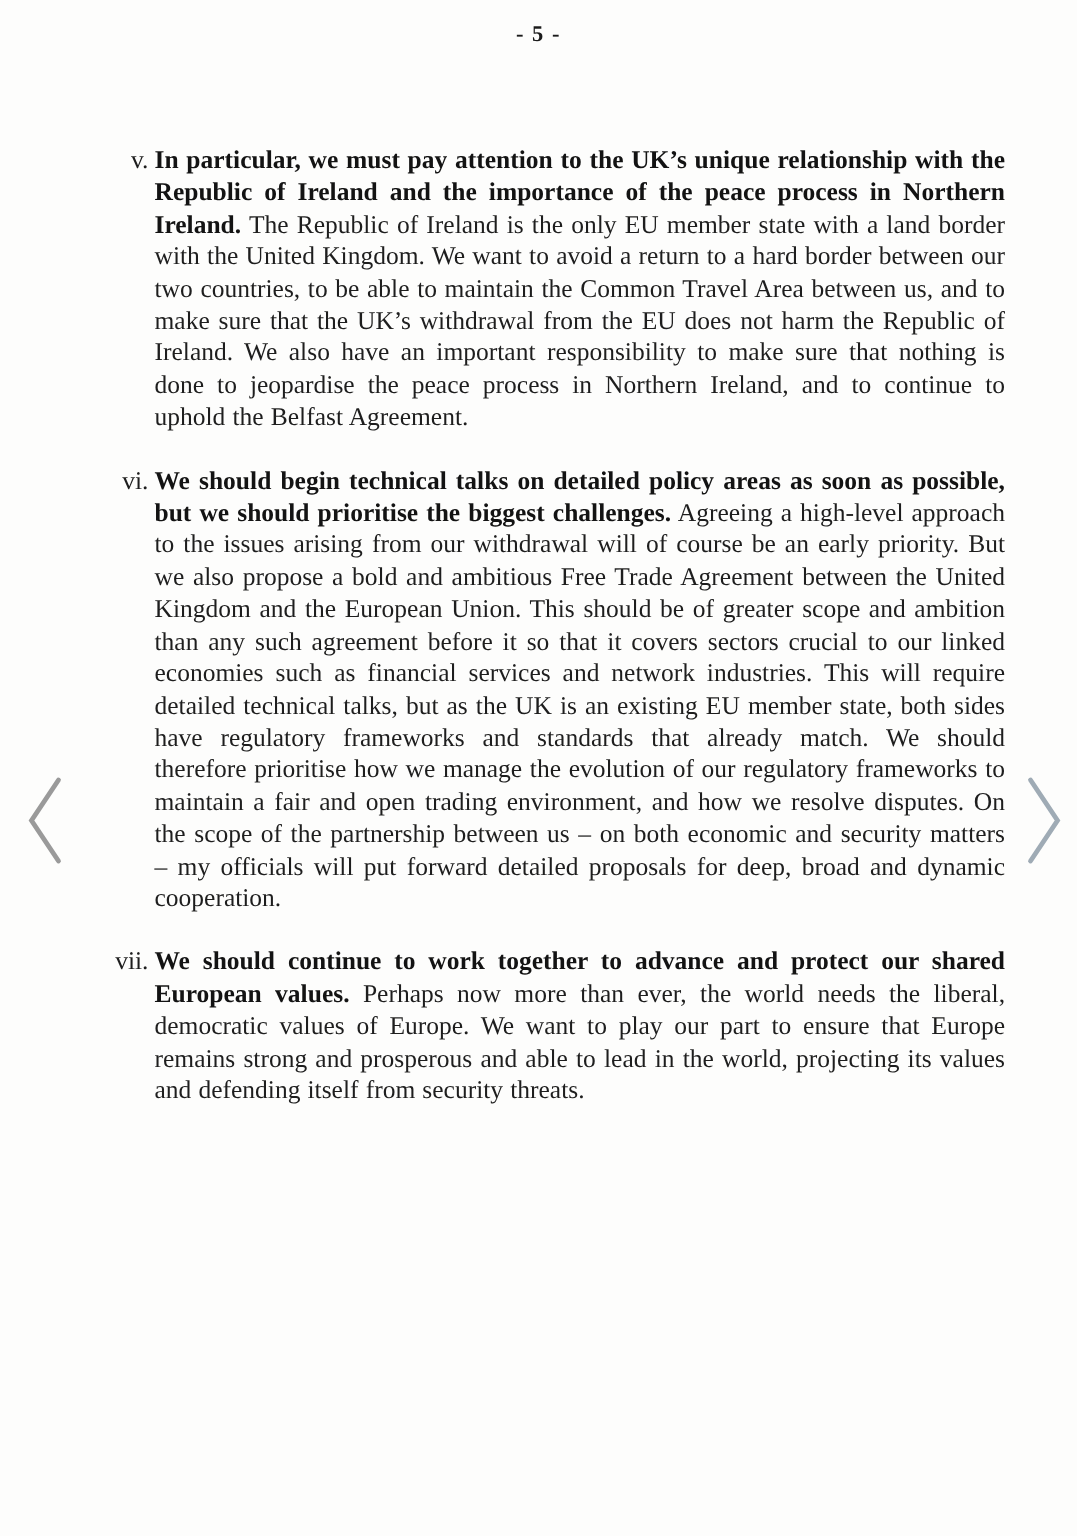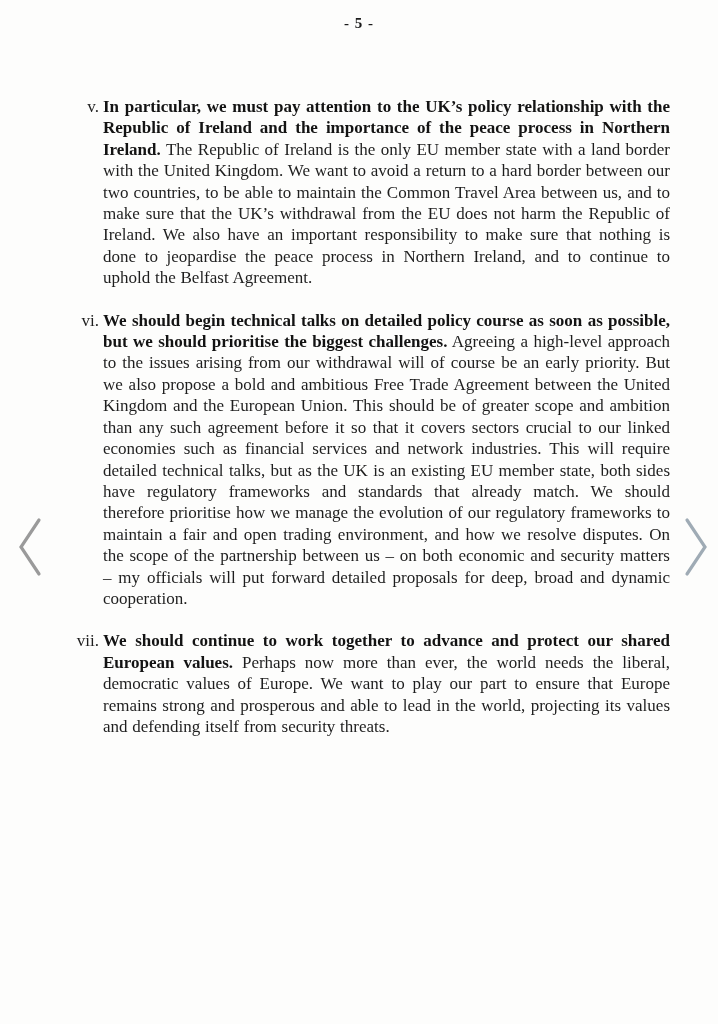--- a/index.html
+++ b/index.html
@@ -62,26 +62,26 @@
 </head>
 <body>
 
 <div class="page">
 
   <div class="page-number">- 5 -</div>
 
   <div class="doc-body">
 
     <div class="para">
-      <span class="marker">v.</span><strong>In particular, we must pay attention to the UK’s policy relationship with the Republic of Ireland and the importance of the peace process in Northern Ireland.</strong>
+      <span class="marker">v.</span><strong>In particular, we must pay attention to the UK’s unique relationship with the Republic of Ireland and the importance of the peace process in Northern Ireland.</strong>
       <span>The Republic of Ireland is the only EU member state with a land border with the United Kingdom.  We want to avoid a return to a hard border between our two countries, to be able to maintain the Common Travel Area between us, and to make sure that the UK’s withdrawal from the EU does not harm the Republic of Ireland.  We also have an important responsibility to make sure that nothing is done to jeopardise the peace process in Northern Ireland, and to continue to uphold the Belfast Agreement.</span>
     </div>
 
     <div class="para">
-      <span class="marker">vi.</span><strong>We should begin technical talks on detailed policy course as soon as possible, but we should prioritise the biggest challenges.</strong>
+      <span class="marker">vi.</span><strong>We should begin technical talks on detailed policy areas as soon as possible, but we should prioritise the biggest challenges.</strong>
       <span>Agreeing a high-level approach to the issues arising from our withdrawal will of course be an early priority.  But we also propose a bold and ambitious Free Trade Agreement between the United Kingdom and the European Union.  This should be of greater scope and ambition than any such agreement before it so that it covers sectors crucial to our linked economies such as financial services and network industries.  This will require detailed technical talks, but as the UK is an existing EU member state, both sides have regulatory frameworks and standards that already match.  We should therefore prioritise how we manage the evolution of our regulatory frameworks to maintain a fair and open trading environment, and how we resolve disputes.  On the scope of the partnership between us – on both economic and security matters – my officials will put forward detailed proposals for deep, broad and dynamic cooperation.</span>
     </div>
 
     <div class="para">
       <span class="marker">vii.</span><strong>We should continue to work together to advance and protect our shared European values.</strong>
       <span>Perhaps now more than ever, the world needs the liberal, democratic values of Europe.  We want to play our part to ensure that Europe remains strong and prosperous and able to lead in the world, projecting its values and defending itself from security threats.</span>
     </div>
 
   </div>
 

